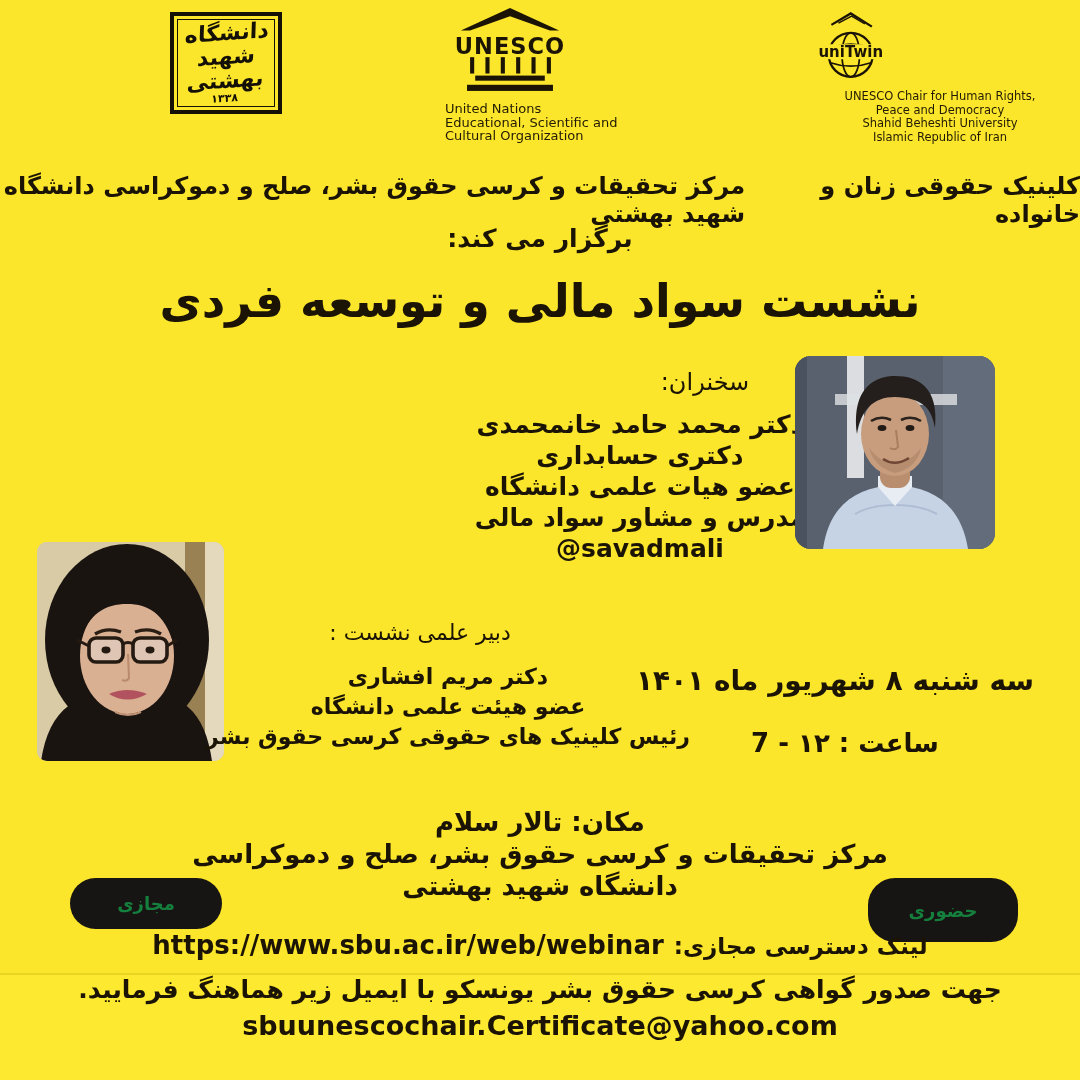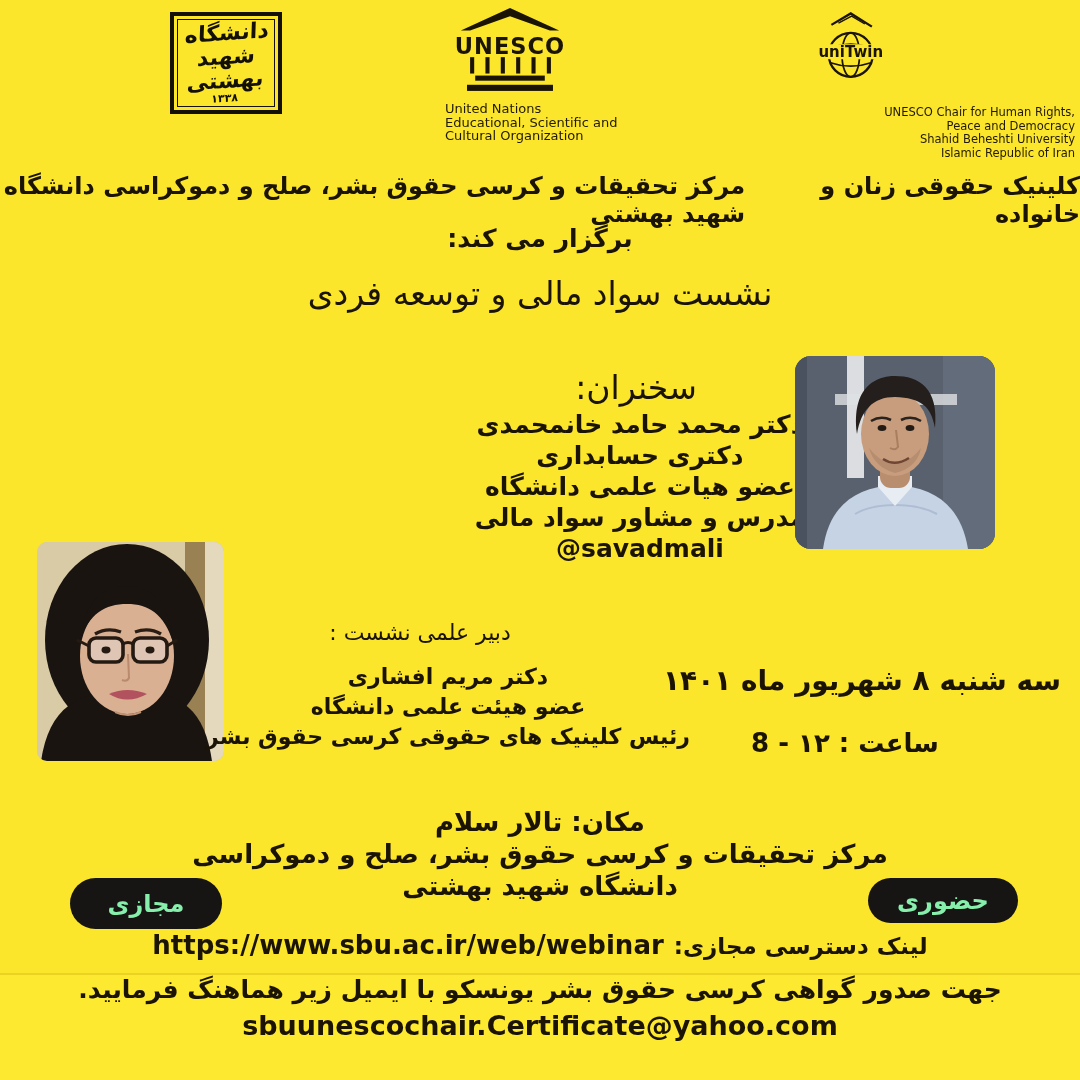--- a/index.html
+++ b/index.html
@@ -14,49 +14,49 @@
 
   
   .sbu-logo{left:170px;top:12px;width:112px;height:102px;border:4px solid #141005;padding:3px;box-sizing:border-box;}
   .sbu-inner{width:100%;height:100%;border:1.5px solid #141005;box-sizing:border-box;display:flex;align-items:center;justify-content:center;}
   .sbu-cal{direction:rtl;text-align:center;font-weight:700;transform:skewX(-6deg) rotate(-4deg);line-height:24px;font-size:22px;color:#141005;}
   .sbu-year{font-size:11px;line-height:12px;font-weight:700;}
 
   .unesco-block{left:445px;top:6px;width:200px;text-align:left;}
   .unesco-caption{margin-top:4px;font-size:13px;line-height:13.5px;color:#221a04;}
   .unitwin-block{left:805px;top:10px;width:270px;}
-  .unitwin-caption{margin-top:20px;font-size:11.5px;line-height:13.5px;color:#221a04;text-align:right;}
+  .unitwin-caption{margin-top:4px;font-size:11.5px;line-height:13.5px;color:#221a04;text-align:center;}
 
   
   .org-line{top:172px;left:0;width:100%;display:flex;justify-content:center;gap:44px;direction:rtl;font-weight:700;font-size:24px;}
   .presents-line{top:224px;left:540px;font-size:25px;font-weight:700;}
-  .event-title{top:274px;left:540px;font-size:33px;font-weight:400;letter-spacing:0.5px;}
-
-  
-  .speaker-label{top:368px;left:636px;font-size:33px;text-align:center;}
+  .event-title{top:274px;left:540px;font-size:46px;font-weight:700;letter-spacing:0.5px;}
+
+  
+  .speaker-label{top:368px;left:705px;font-size:24px;text-align:center;}
   .speaker-block{top:409px;left:640px;text-align:center;font-weight:700;font-size:25px;line-height:31px;}
   .photo{overflow:hidden;background:#59616e;}
   .speaker-photo{left:795px;top:356px;width:200px;height:193px;border-radius:16px;}
   .secretary-photo{left:37px;top:542px;width:187px;height:219px;border-radius:10px;background:#d9cba6;}
 
   
   .secretary-label{top:620px;left:420px;font-size:22px;}
   .secretary-block{top:662px;left:448px;text-align:center;font-weight:700;font-size:22px;line-height:30px;}
 
   
-  .event-date{top:664px;left:835px;font-size:28px;font-weight:700;margin-left:27px;}
+  .event-date{top:664px;left:835px;font-size:28px;font-weight:700;}
   .event-time{top:728px;left:845px;font-size:26px;font-weight:700;}
 
   
   .venue-block{top:806px;left:540px;text-align:center;font-weight:700;font-size:26px;line-height:32px;}
 
   
-  .pill{background:#171513;color:#86efac;border-radius:27px;display:flex;align-items:center;justify-content:center;font-weight:700;font-size:24px;}
+  .pill{background:#171513;color:#15803d;border-radius:27px;display:flex;align-items:center;justify-content:center;font-weight:700;font-size:18px;}
   .pill-virtual{left:70px;top:878px;width:152px;height:51px;}
-  .pill-inperson{left:868px;top:878px;width:150px;height:45px;}
+  .pill-inperson{left:868px;top:878px;width:150px;height:64px;}
 
   
   .link-line{top:930px;left:0;width:100%;display:flex;justify-content:center;align-items:baseline;gap:10px;direction:rtl;font-weight:700;}
   .link-label{font-size:23px;}
   .link-url{font-size:26px;direction:ltr;unicode-bidi:embed;}
 
   
   .footer-band{top:973px;left:0;width:100%;height:107px;background:#fde92f;border-top:2px solid #e9d521;text-align:center;}
   .certificate-note{font-size:25px;font-weight:700;direction:rtl;}
   .certificate-email{margin-top:6px;font-size:27px;font-weight:700;}
@@ -180,21 +180,21 @@
   </div>
 
   <div class="abs cx rtl secretary-label">دبیر علمی نشست :</div>
   <div class="abs cx rtl secretary-block">
     <div>دکتر مریم افشاری</div>
     <div>عضو هیئت علمی دانشگاه</div>
     <div>رئیس کلینیک های حقوقی کرسی حقوق بشر</div>
   </div>
 
   <div class="abs cx rtl event-date">سه شنبه ۸ شهریور ماه ۱۴۰۱</div>
-  <div class="abs cx rtl event-time">ساعت : ۱۲ - 8</div>
+  <div class="abs cx rtl event-time">ساعت : ۱۲ - 7</div>
 
   <div class="abs cx rtl venue-block">
     <div>مکان: تالار سلام</div>
     <div>مرکز تحقیقات و کرسی حقوق بشر، صلح و دموکراسی</div>
     <div>دانشگاه شهید بهشتی</div>
   </div>
 
   <div class="abs pill pill-virtual">مجازی</div>
   <div class="abs pill pill-inperson">حضوری</div>
 

